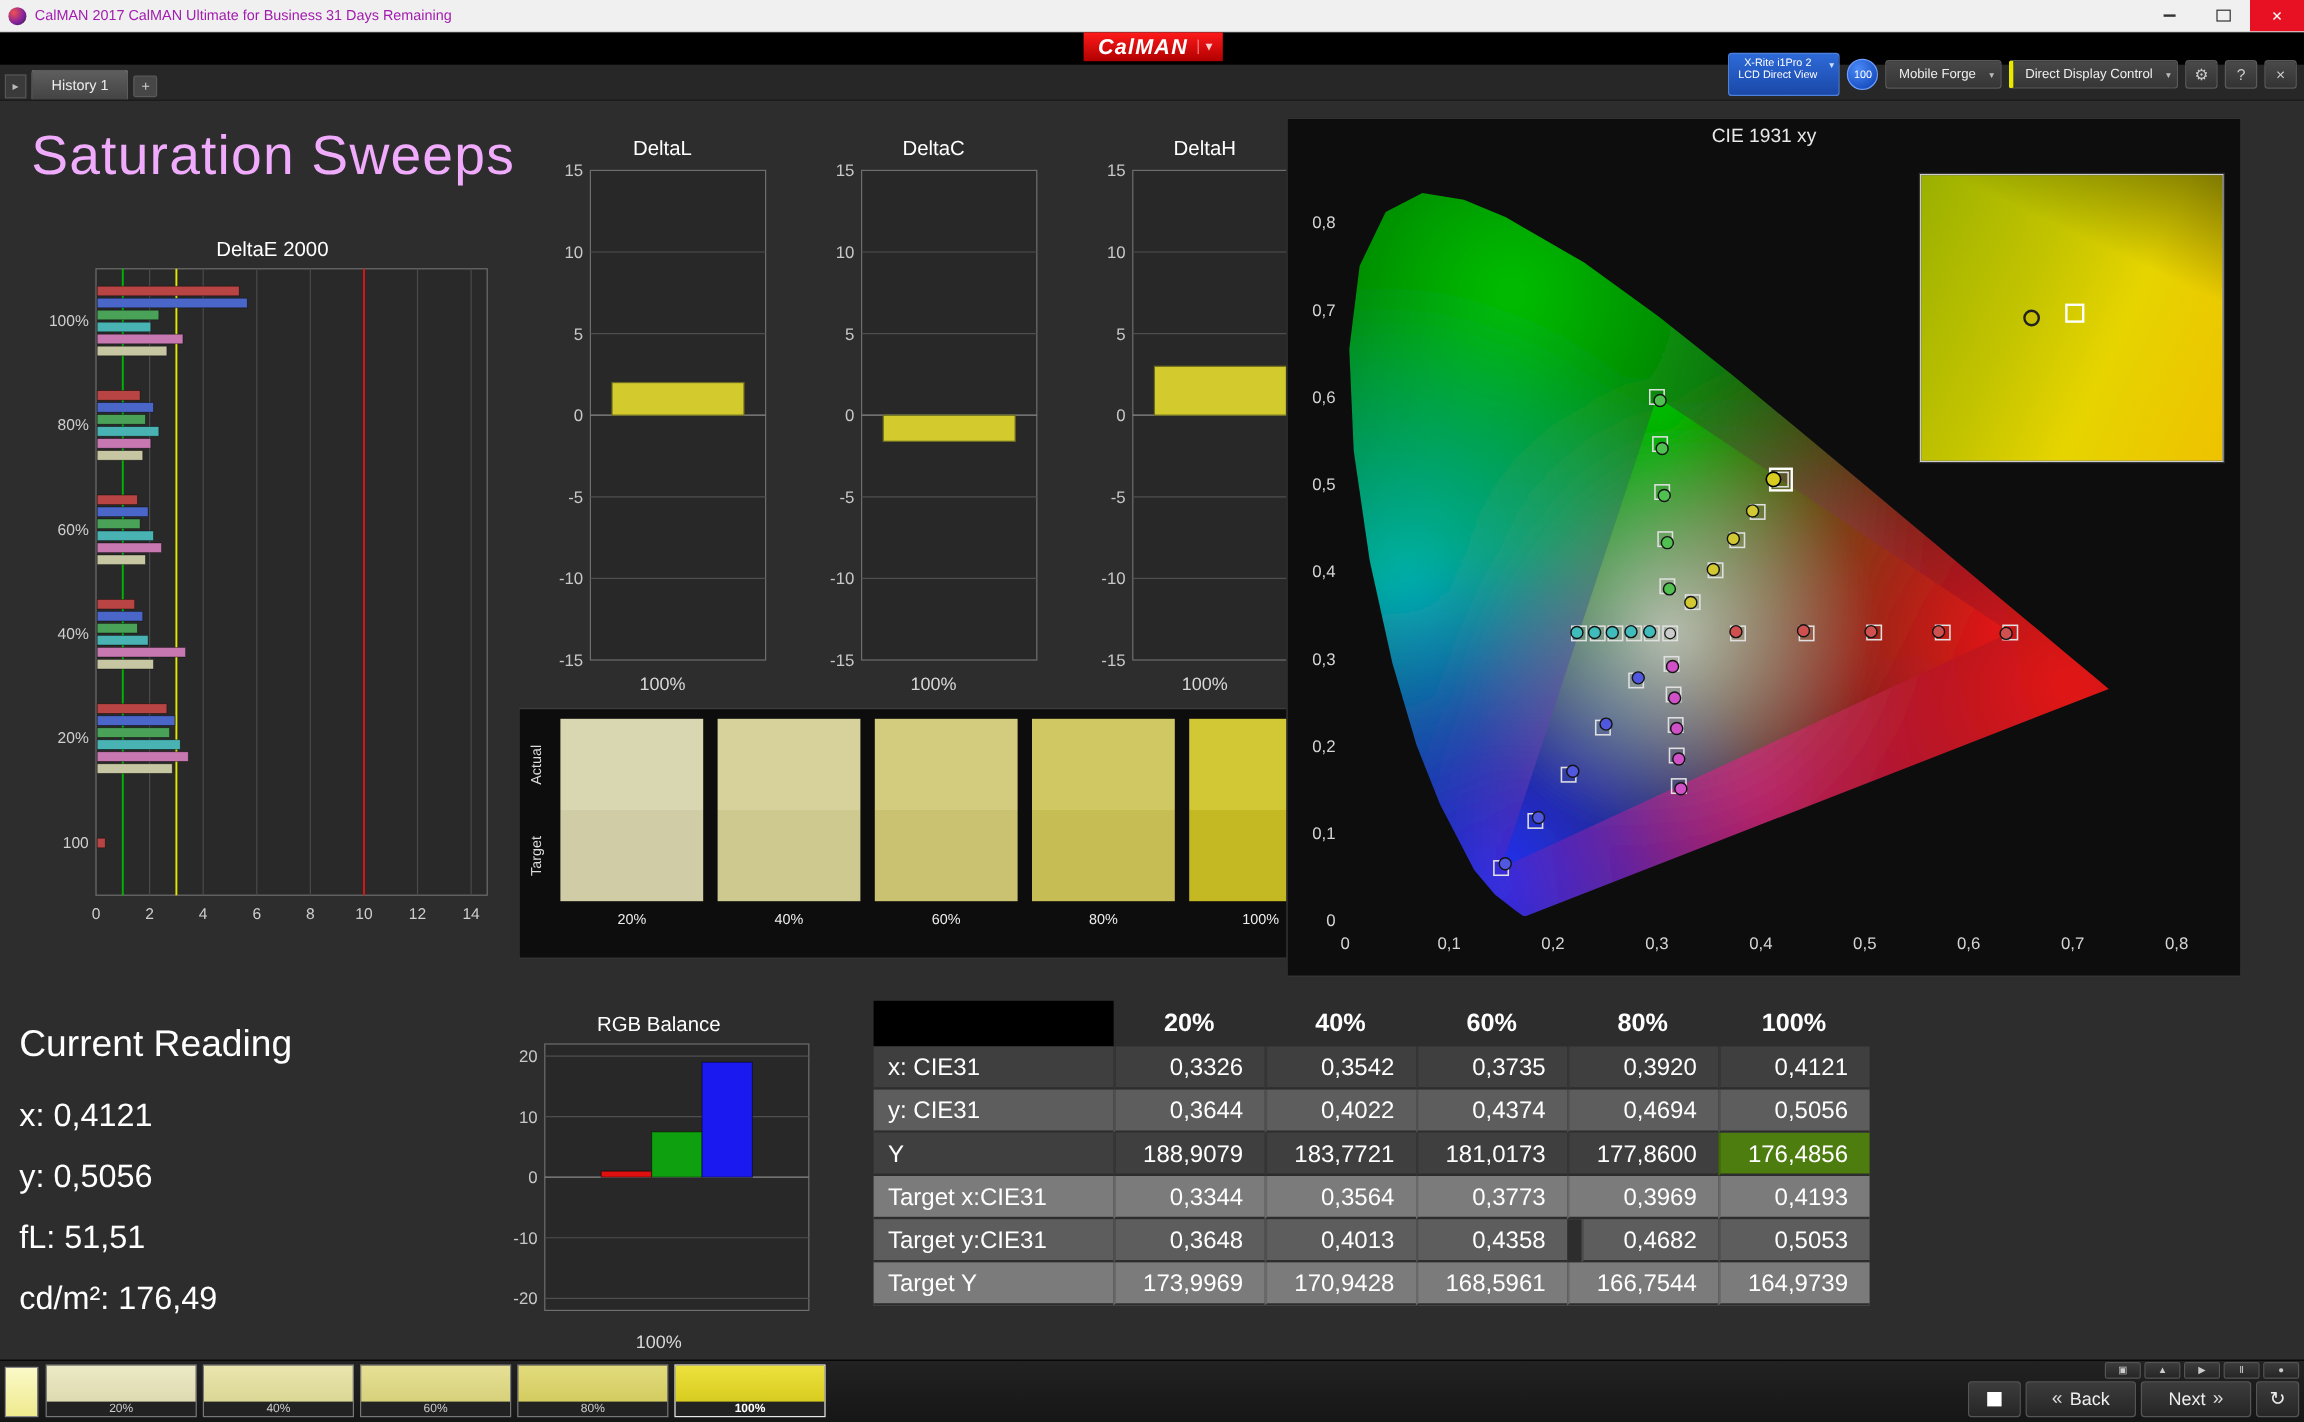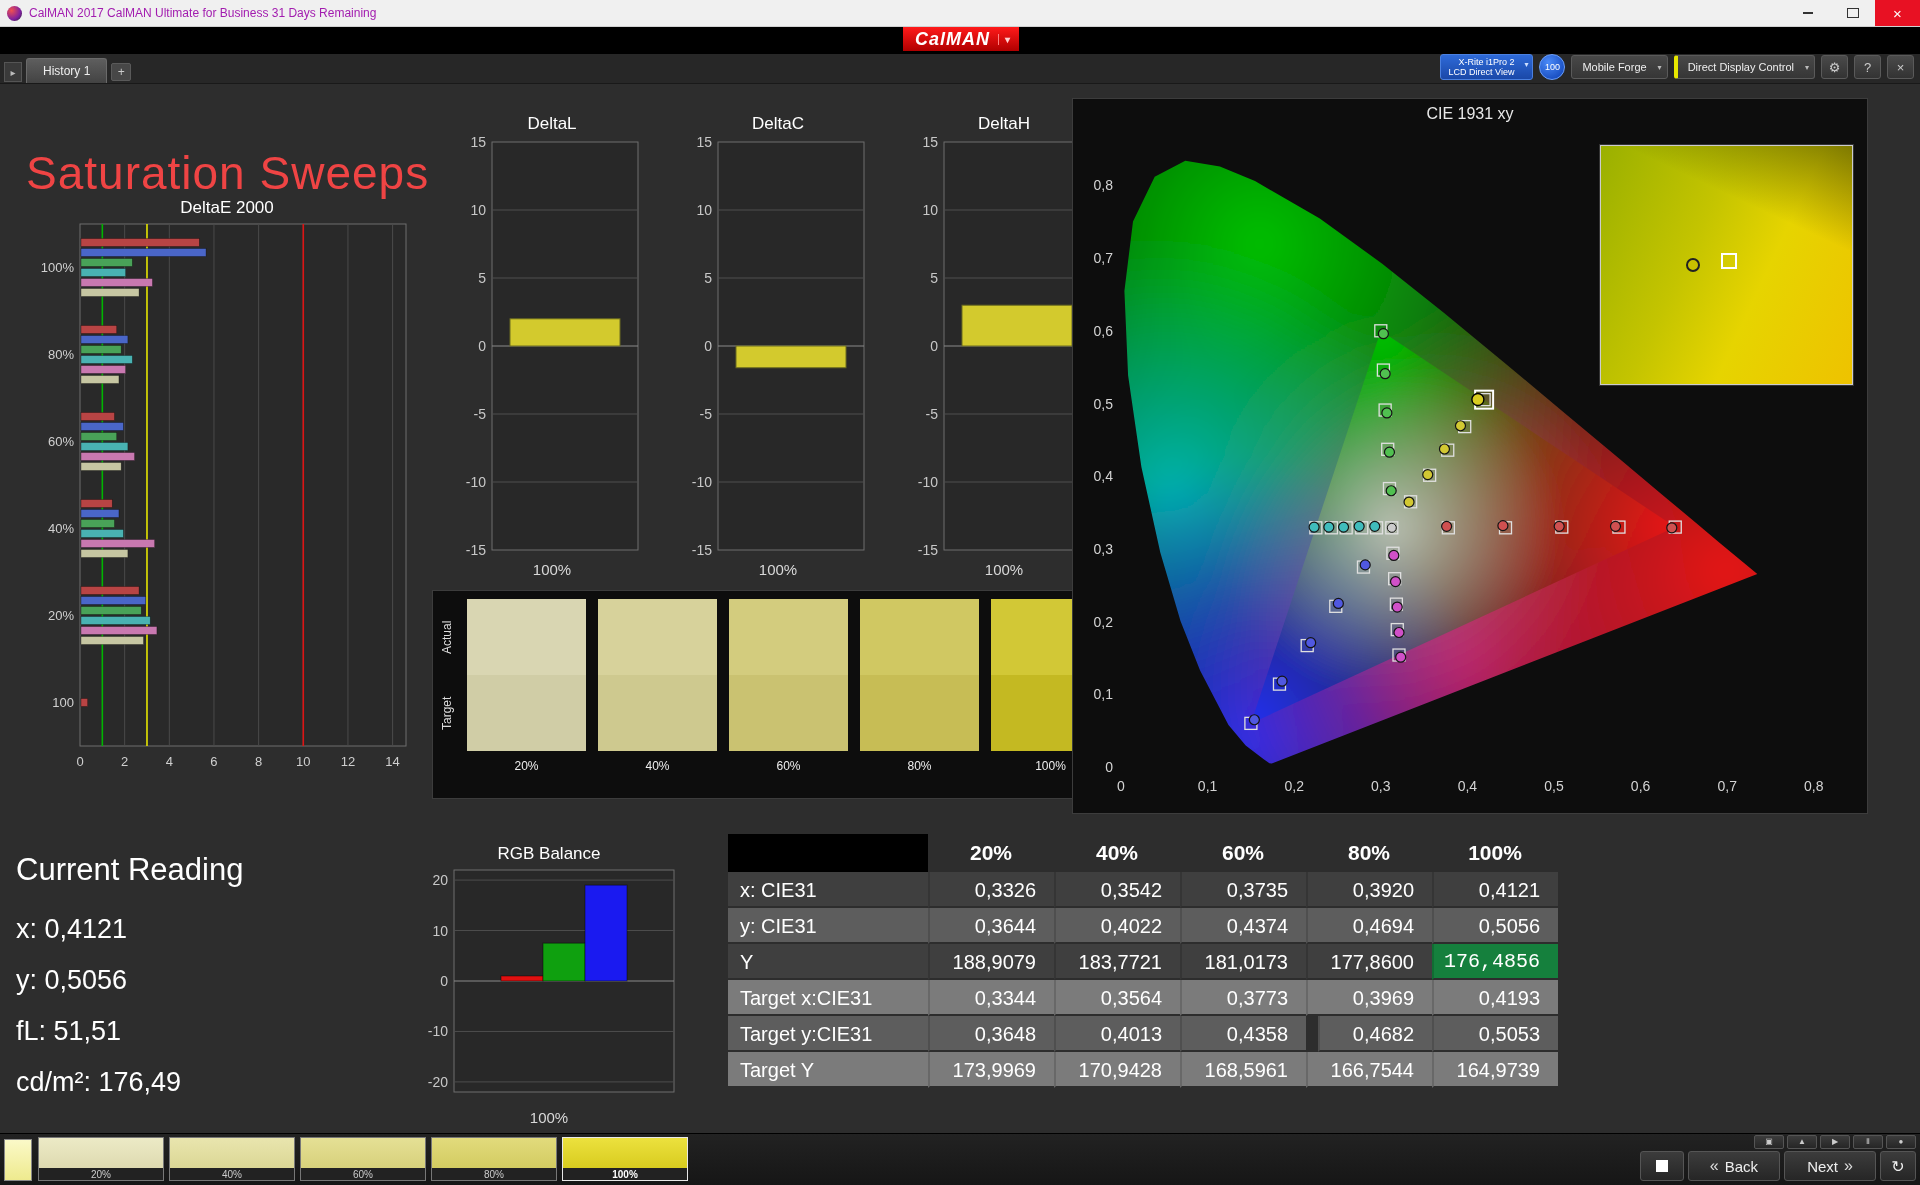--- a/index.html
+++ b/index.html
@@ -23,30 +23,30 @@
   .logo .logo-dd{font-style:normal;font-size:10px;border-left:1px solid #ff8080;padding-left:6px;color:#ffd0d0;}
   .rainbow{flex:1;height:6px;margin:0 6px 0 10px;background:linear-gradient(90deg,#ff2020 0%,#ff20c0 7%,#a020ff 15%,#2020ff 25%,#20c0ff 34%,#20ff80 43%,#20c020 52%,#a0a020 61%,#5a5a10 70%,#282808 80%,#101010 92%,#a00000 100%);}
 
   
   .toolbar{position:absolute;left:0;top:54px;width:100%;height:30px;background:#272727;border-bottom:1px solid #191919;display:flex;align-items:flex-end;justify-content:space-between;box-sizing:border-box;}
   .toolbar-left{display:flex;align-items:flex-end;gap:4px;padding-left:4px;}
   .tab-scroll{width:18px;height:20px;background:#3a3a3a;color:#bbb;border:1px solid #555;font-size:10px;margin-bottom:1px;padding:0;}
   .tab{height:24px;padding:0 16px;background:linear-gradient(#5e5e5e,#434343);border:1px solid #6a6a6a;border-bottom:none;color:#eee;font-size:12px;display:flex;align-items:center;border-radius:3px 3px 0 0;}
   .tab-add{width:20px;height:18px;background:#474747;color:#ccc;border:1px solid #5a5a5a;font-size:12px;border-radius:2px;margin-bottom:2px;padding:0;line-height:14px;}
   .toolbar-right{display:flex;align-items:center;gap:6px;padding:0 6px 3px 0;}
-  .meter-btn{position:relative;background:linear-gradient(#2e6ad8,#1a48a8);border:1px solid #4a80e0;border-radius:3px;color:#fff;font-size:9px;line-height:10px;padding:2px 18px 2px 8px;text-align:right;margin-left:12px;}
+  .meter-btn{position:relative;background:linear-gradient(#2e6ad8,#1a48a8);border:1px solid #4a80e0;border-radius:3px;color:#fff;font-size:9px;line-height:10px;padding:2px 18px 12px 8px;text-align:center;margin-left:12px;}
   .meter-btn .dd{position:absolute;right:4px;top:5px;font-size:8px;color:#cfe0ff;}
   .badge{width:24px;height:24px;border-radius:50%;background:radial-gradient(circle at 35% 30%,#4a8af8,#0a3cb0);border:1px solid #6aa0ff;color:#fff;font-size:9px;display:flex;align-items:center;justify-content:center;}
   .drop-btn{position:relative;background:linear-gradient(#484848,#363636);border:1px solid #5a5a5a;border-radius:3px;color:#eee;font-size:11px;padding:5px 20px 5px 10px;min-width:92px;text-align:left;}
   .drop-btn .dd{position:absolute;right:5px;top:7px;font-size:8px;color:#bbb;}
   .drop-btn.workflow{border-left:4px solid #e8e800;}
   .tool-sq{width:27px;height:24px;background:linear-gradient(#4a4a4a,#333);border:1px solid #5a5a5a;border-radius:3px;color:#ccc;font-size:13px;padding:0;}
 
   
-  .page-title{position:absolute;left:26px;top:102px;font-size:46px;color:#ef4444;font-weight:400;letter-spacing:1px;margin-top:44px;}
+  .page-title{position:absolute;left:26px;top:102px;font-size:46px;color:#f0abfc;font-weight:400;letter-spacing:1px;}
   .panel{position:absolute;}
   .black-panel{position:absolute;background:#0d0d0d;border:1px solid #3c3c3c;box-sizing:border-box;}
   .chart-title{text-align:center;font-size:17px;color:#ffffff;height:24px;line-height:24px;}
   .xlabel{text-align:center;font-size:15px;color:#d8d8d8;height:20px;line-height:20px;}
 
   #deltae-panel{left:34px;top:196px;width:386px;}
   #deltaL-panel{left:452px;top:112px;width:200px;}
   #deltaC-panel{left:678px;top:112px;width:200px;}
   #deltaH-panel{left:904px;top:112px;width:200px;}
 
@@ -510,21 +510,21 @@
       <div class="res-cell val" style="background: rgb(93, 93, 93);">0,3644</div>
       <div class="res-cell val" style="background: rgb(93, 93, 93);">0,4022</div>
       <div class="res-cell val" style="background: rgb(93, 93, 93);">0,4374</div>
       <div class="res-cell val" style="background: rgb(93, 93, 93);">0,4694</div>
       <div class="res-cell val" style="background: rgb(93, 93, 93);">0,5056</div>
       <div class="res-cell lbl" style="background: rgb(63, 63, 63);">Y</div>
       <div class="res-cell val" style="background: rgb(63, 63, 63);">188,9079</div>
       <div class="res-cell val" style="background: rgb(63, 63, 63);">183,7721</div>
       <div class="res-cell val" style="background: rgb(63, 63, 63);">181,0173</div>
       <div class="res-cell val" style="background: rgb(63, 63, 63);">177,8600</div>
-      <div class="res-cell val" style="background: #15803d; font-family: Liberation Mono, monospace;">176,4856</div>
+      <div class="res-cell val" style="background: #4d7c0f;">176,4856</div>
       <div class="res-cell lbl" style="background: rgb(123, 123, 123);">Target x:CIE31</div>
       <div class="res-cell val" style="background: rgb(123, 123, 123);">0,3344</div>
       <div class="res-cell val" style="background: rgb(123, 123, 123);">0,3564</div>
       <div class="res-cell val" style="background: rgb(123, 123, 123);">0,3773</div>
       <div class="res-cell val" style="background: rgb(123, 123, 123);">0,3969</div>
       <div class="res-cell val" style="background: rgb(123, 123, 123);">0,4193</div>
       <div class="res-cell lbl" style="background: rgb(93, 93, 93);">Target y:CIE31</div>
       <div class="res-cell val" style="background: rgb(93, 93, 93);">0,3648</div>
       <div class="res-cell val" style="background: rgb(93, 93, 93);">0,4013</div>
       <div class="res-cell val" style="background: rgb(93, 93, 93);">0,4358</div>

